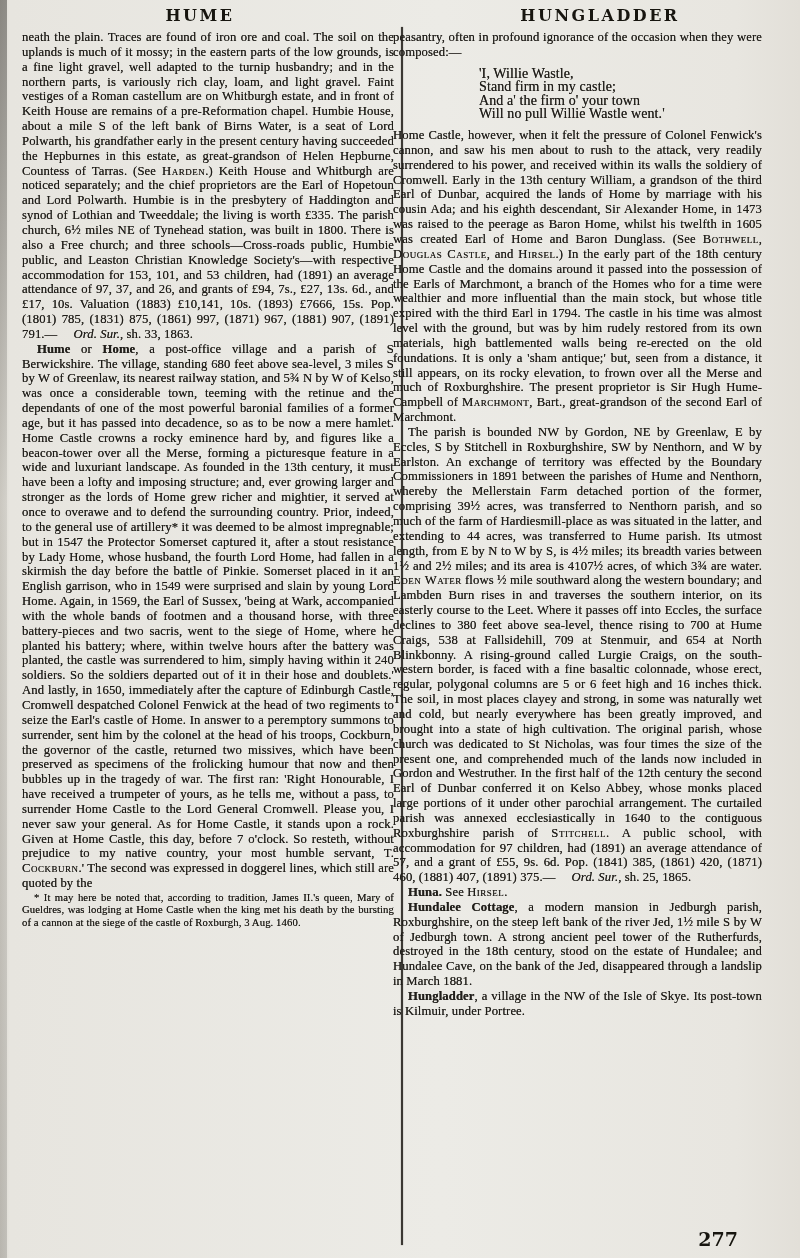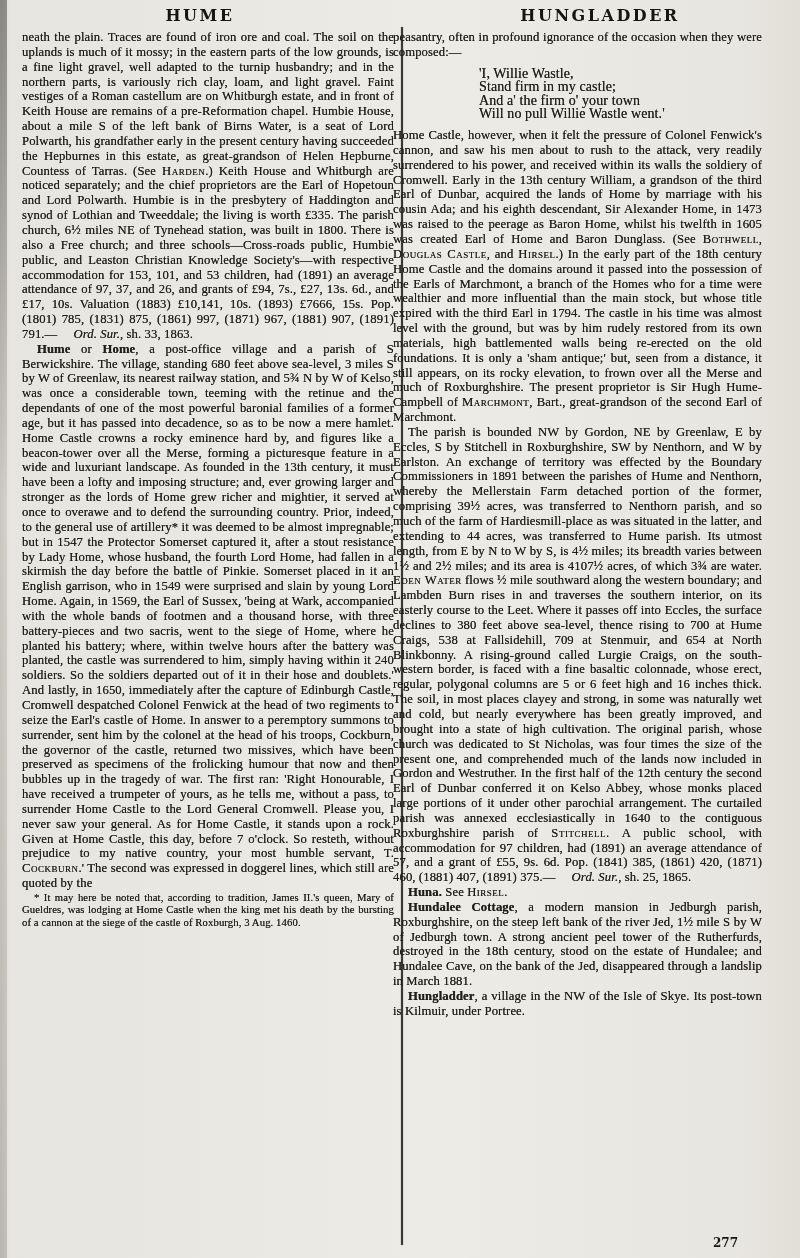--- a/index.html
+++ b/index.html
@@ -72,21 +72,21 @@
     line-height: 12.5px;
     text-align: justify;
   }
   .footnote-block p { text-indent: 12px; }
 
   .page-number {
     position: absolute;
     right: 62px; bottom: 8px;
     font-family: "DejaVu Serif", serif;
     font-weight: bold;
-    font-size: 12px;
+    font-size: 19px;
     color: #17150f;
   }
 </style>
 </head>
 <body>
 
 <div class="page">
 
   <div class="running-head left">HUME</div>
 

